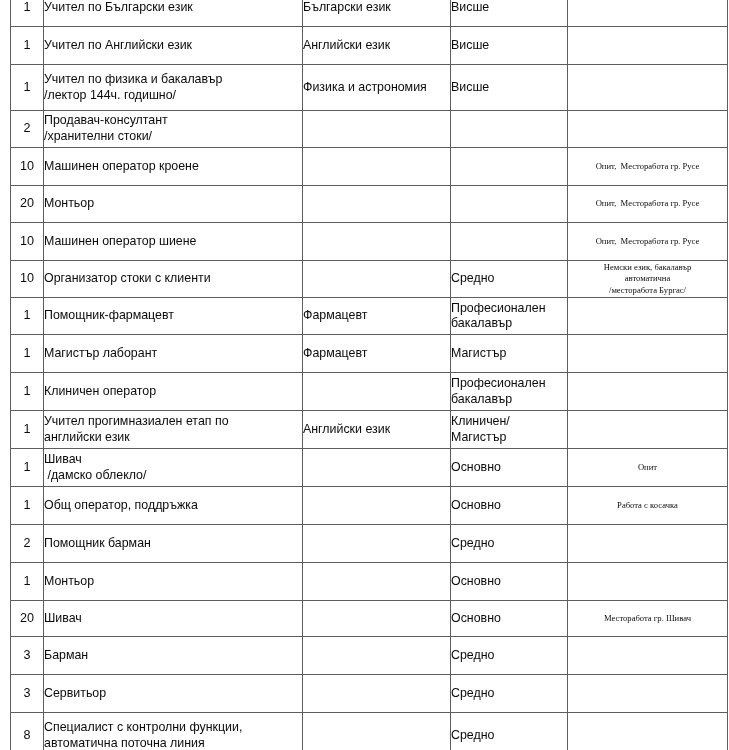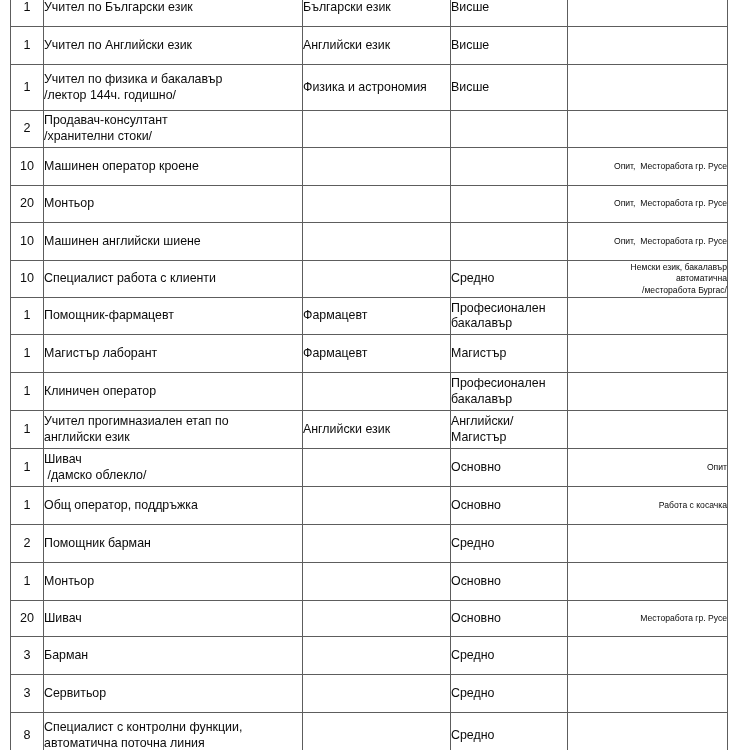--- a/index.html
+++ b/index.html
@@ -78,25 +78,26 @@
   td.cell-education {
     text-align: left;
     vertical-align: top;
     padding: 1px 0 2px 4px;
     line-height: 1.22;
     font-size: 12.4px;
   }
 
   
   td.cell-notes {
-    text-align: right;
+    text-align: center;
     vertical-align: top;
     padding: 2px 2px 2px 5px;
     line-height: 1.34;
     font-size: 8.6px;
+    font-family: Liberation Serif, serif;
   }
 
   td .line { display: block; white-space: pre; }
   td.cell-notes .line { white-space: pre-wrap; }
 </style>
 </head>
 <body>
 
 <div class="sheet">
   <table class="vacancy-table">
@@ -190,34 +191,34 @@
           <td class="cell-education"></td>
           <td class="cell-notes">
             <span class="line">Опит,  Месторабота гр. Русе</span>
           </td>
         </tr>
         <tr style="height: 38px;">
           <td class="cell-count">
             <span class="line">10</span>
           </td>
           <td class="cell-position">
-            <span class="line">Машинен английски шиене</span>
+            <span class="line">Машинен оператор шиене</span>
           </td>
           <td class="cell-specialty"></td>
           <td class="cell-education"></td>
           <td class="cell-notes">
             <span class="line">Опит,  Месторабота гр. Русе</span>
           </td>
         </tr>
         <tr style="height: 37px;">
           <td class="cell-count">
             <span class="line">10</span>
           </td>
           <td class="cell-position">
-            <span class="line">Специалист работа с клиенти</span>
+            <span class="line">Организатор стоки с клиенти</span>
           </td>
           <td class="cell-specialty"></td>
           <td class="cell-education">
             <span class="line">Средно</span>
           </td>
           <td class="cell-notes">
             <span class="line">Немски език, бакалавър</span>
             <span class="line">автоматична</span>
             <span class="line">/месторабота Бургас/</span>
           </td>
@@ -272,21 +273,21 @@
             <span class="line">1</span>
           </td>
           <td class="cell-position">
             <span class="line">Учител прогимназиален етап по</span>
             <span class="line">английски език</span>
           </td>
           <td class="cell-specialty">
             <span class="line">Английски език</span>
           </td>
           <td class="cell-education">
-            <span class="line">Английски/</span>
+            <span class="line">Клиничен/</span>
             <span class="line">Магистър</span>
           </td>
           <td class="cell-notes"></td>
         </tr>
         <tr style="height: 38px;">
           <td class="cell-count">
             <span class="line">1</span>
           </td>
           <td class="cell-position">
             <span class="line">Шивач</span>
@@ -346,21 +347,21 @@
             <span class="line">20</span>
           </td>
           <td class="cell-position">
             <span class="line">Шивач</span>
           </td>
           <td class="cell-specialty"></td>
           <td class="cell-education">
             <span class="line">Основно</span>
           </td>
           <td class="cell-notes">
-            <span class="line">Месторабота гр. Русе</span>
+            <span class="line">Месторабота гр. Шивач</span>
           </td>
         </tr>
         <tr style="height: 38px;">
           <td class="cell-count">
             <span class="line">3</span>
           </td>
           <td class="cell-position">
             <span class="line">Барман</span>
           </td>
           <td class="cell-specialty"></td>

